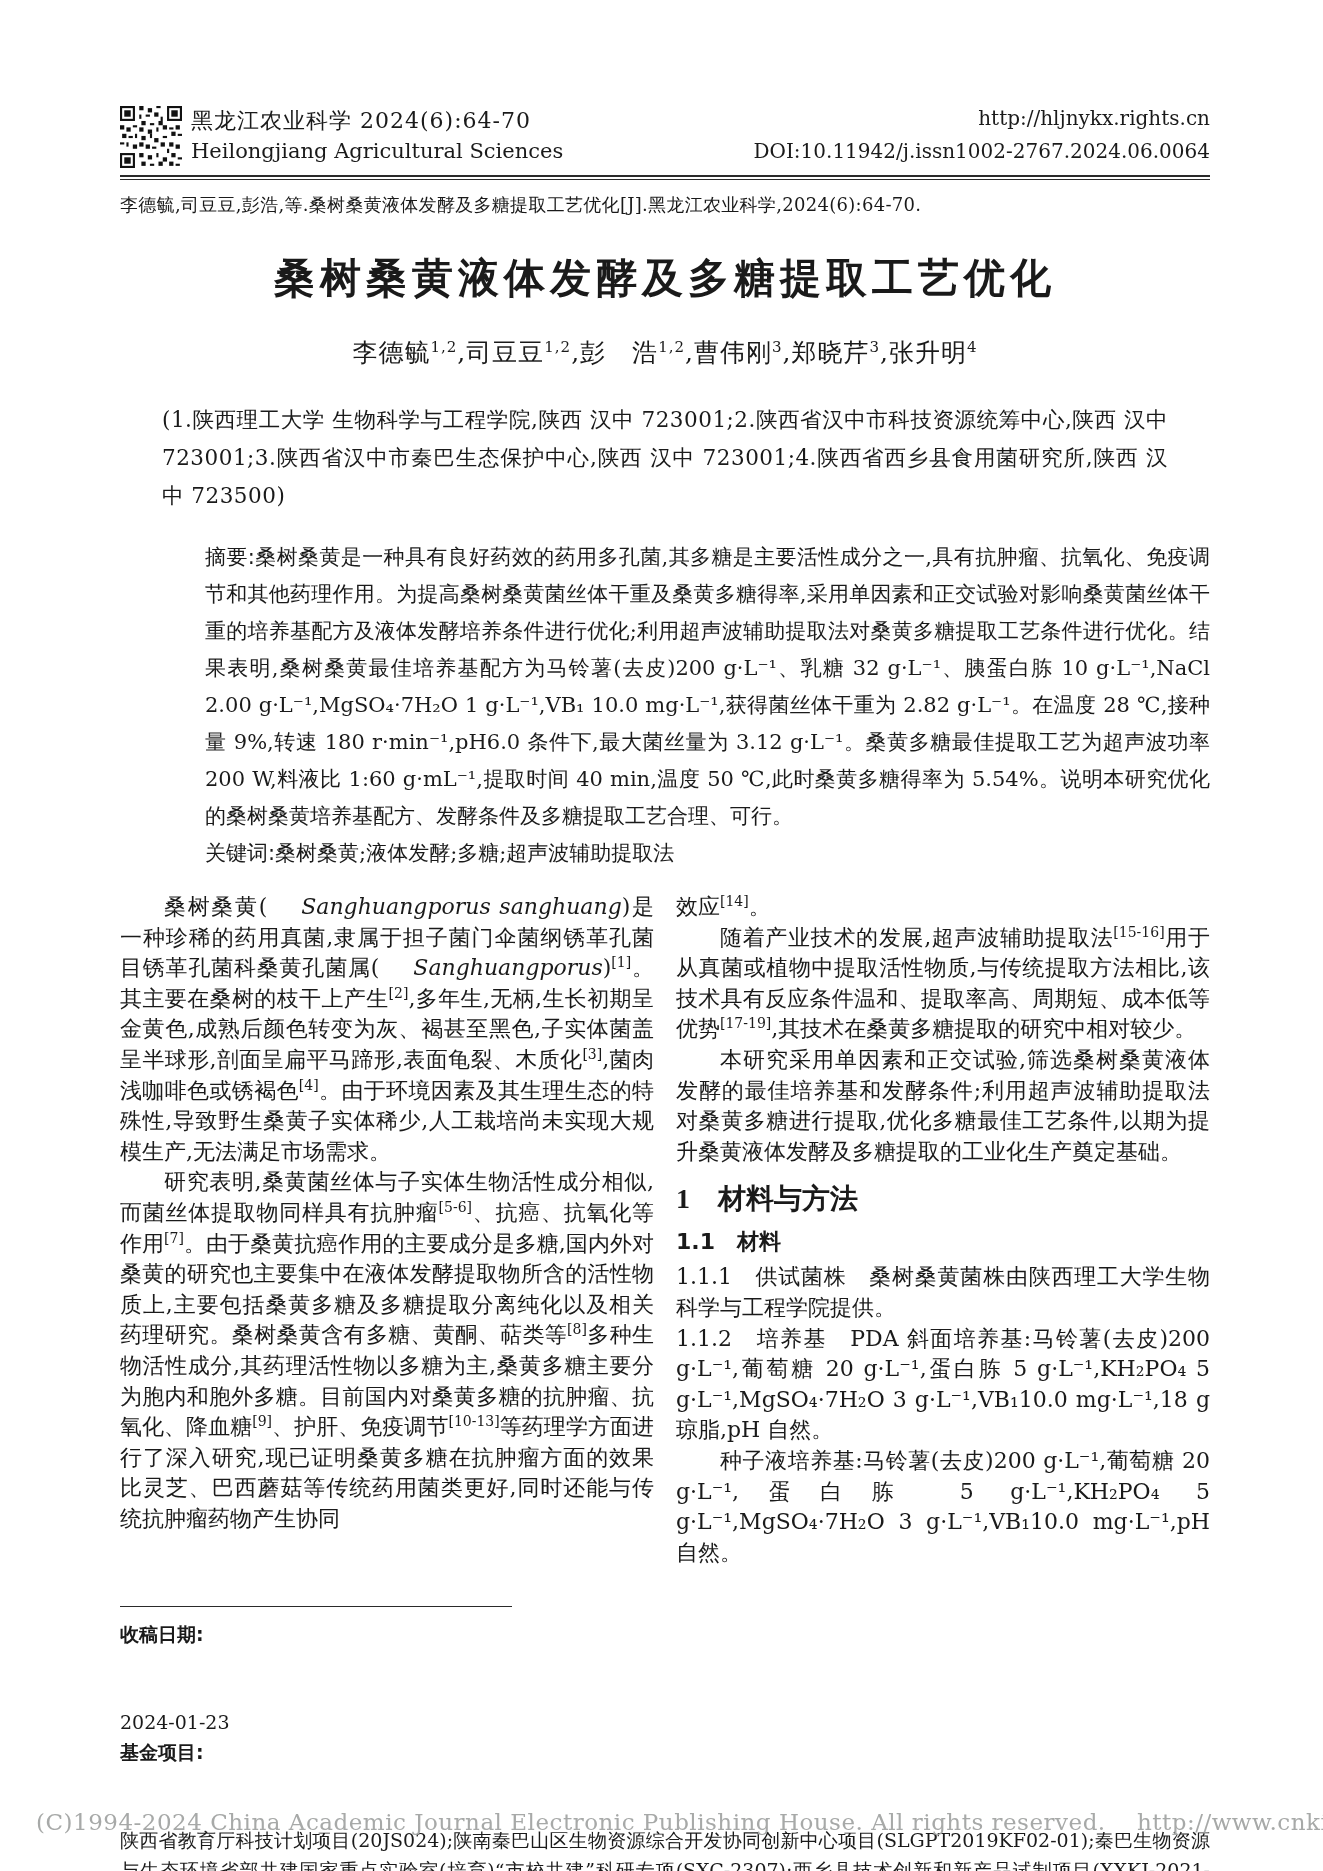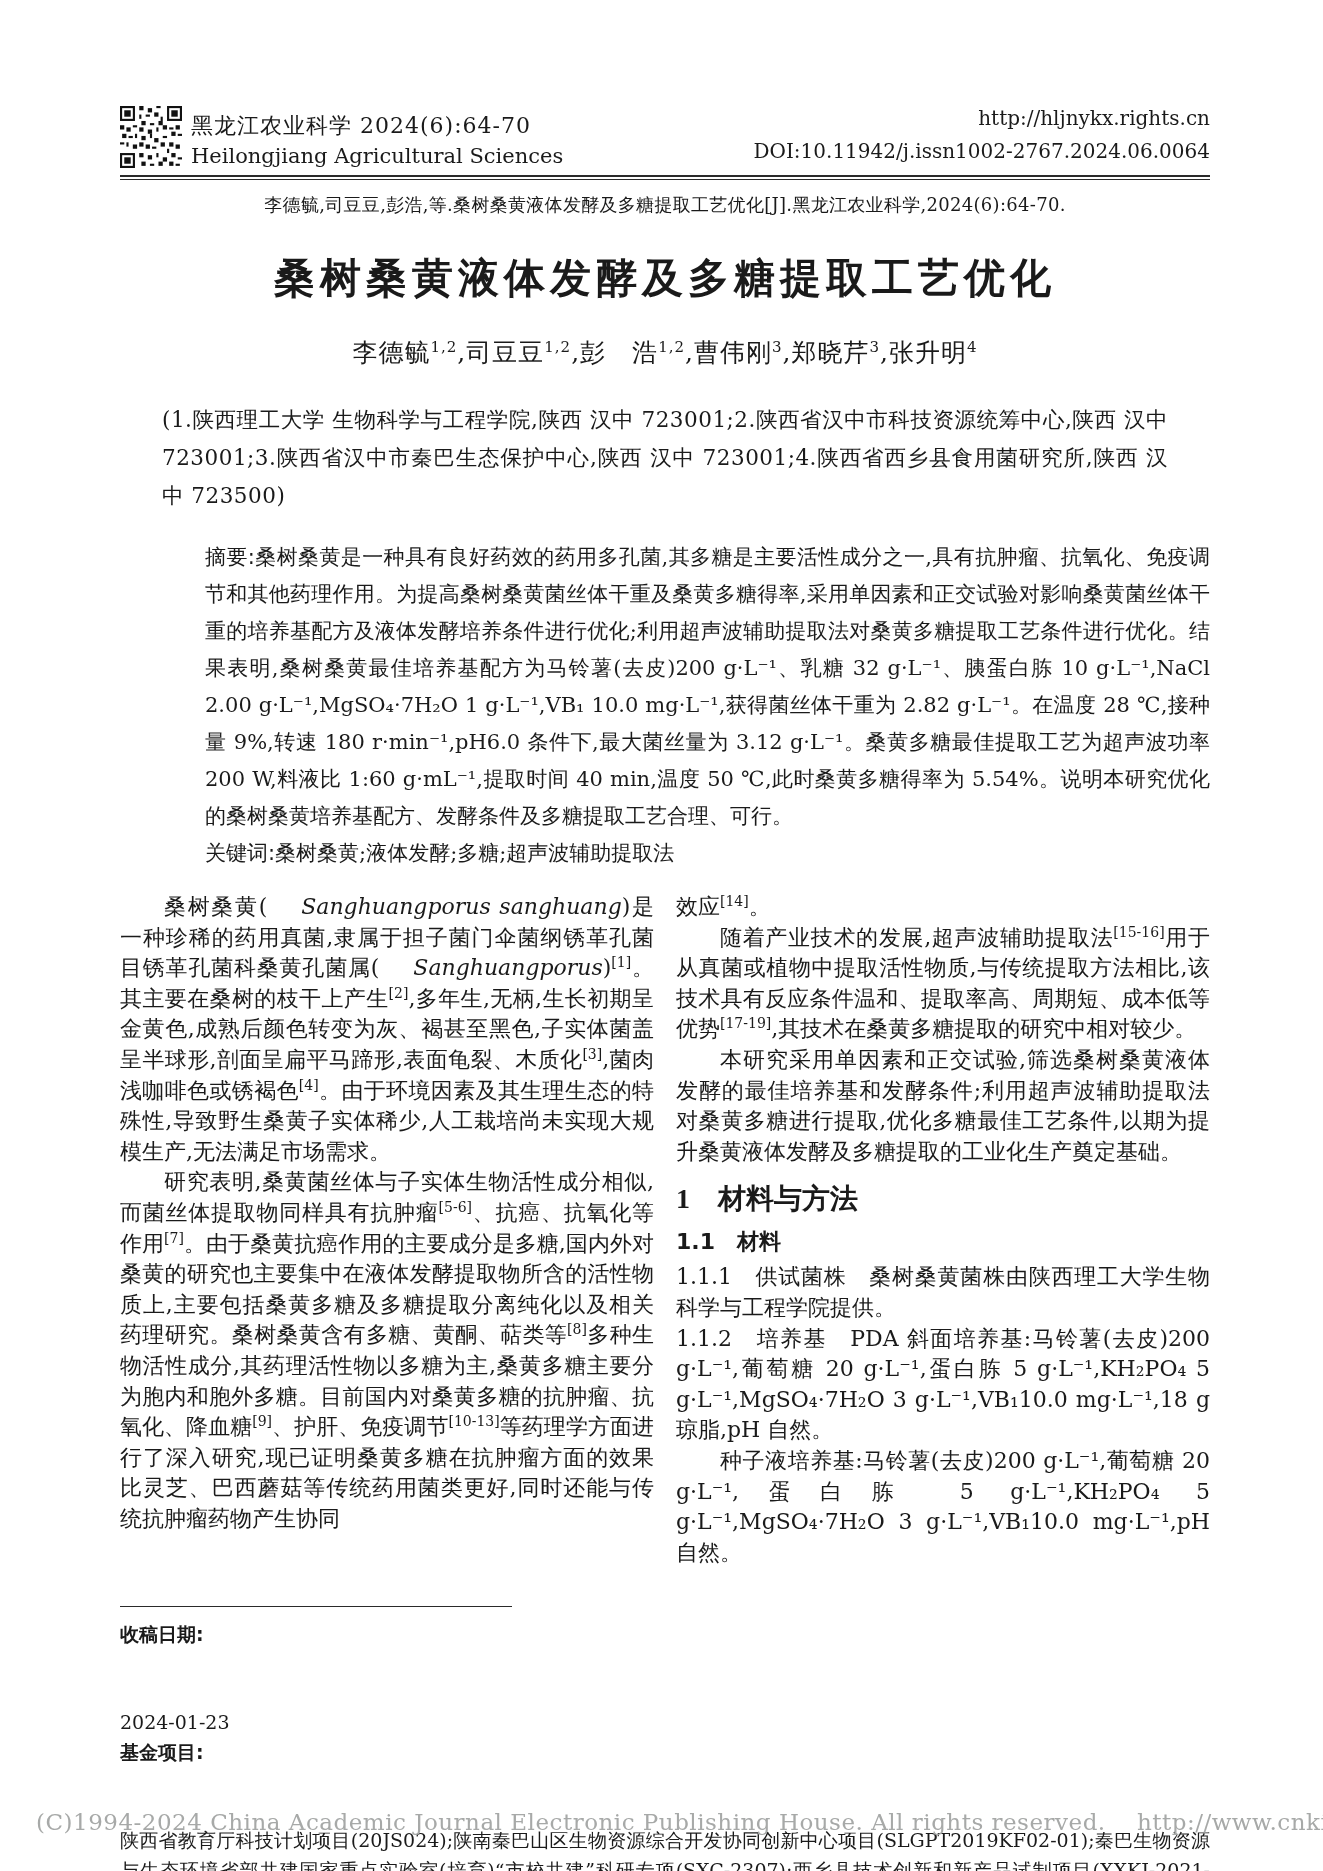--- a/index.html
+++ b/index.html
@@ -11,30 +11,30 @@
     margin: 0 auto;
     background: #ffffff;
     font-family: "DejaVu Serif", "Liberation Serif", serif;
     color: #1a1a1a;
     overflow: hidden;
   }
   .content { margin: 0 113px 0 120px; }
 
   
   .hdr { display: flex; justify-content: space-between; align-items: flex-end; margin-top: 102px; }
-  .hdr-left { display: flex; align-items: flex-end; gap: 9px; }
+  .hdr-left { display: flex; align-items: flex-start; gap: 9px; }
   .qr { width: 62px; height: 62px; flex: 0 0 auto; }
   .hdr-names { display: flex; flex-direction: column; gap: 3px; }
   .journal-cn { font-size: 22px; letter-spacing: 1px; }
   .journal-en { font-size: 21px; }
   .hdr-right { text-align: right; font-size: 20px; line-height: 33px; }
   .hdr-rule { margin-top: 7px; border-top: 2.5px solid #2a2a2a; border-bottom: 1.5px solid #2a2a2a; height: 5px; }
 
   
-  .citation { margin-top: 13px; font-size: 18px; letter-spacing: 0.3px; text-align: center; }
+  .citation { margin-top: 13px; font-size: 18px; letter-spacing: 0.3px; }
 
   
   .title { margin-top: 34px; text-align: center; font-size: 41px; font-weight: bold; letter-spacing: 5px; }
   .authors { margin-top: 30px; text-align: center; font-size: 25px; letter-spacing: 1px; }
   .authors sup { font-size: 15px; }
   .affil { margin-top: 32px; padding: 0 42px 0 42px; font-size: 21.5px; line-height: 38px; text-align: justify; letter-spacing: 0.5px; }
 
   
   .abs-block { margin-top: 24px; padding-left: 85px; }
   .abs-text, .kw-line { font-size: 21px; line-height: 37px; text-align: justify; }

